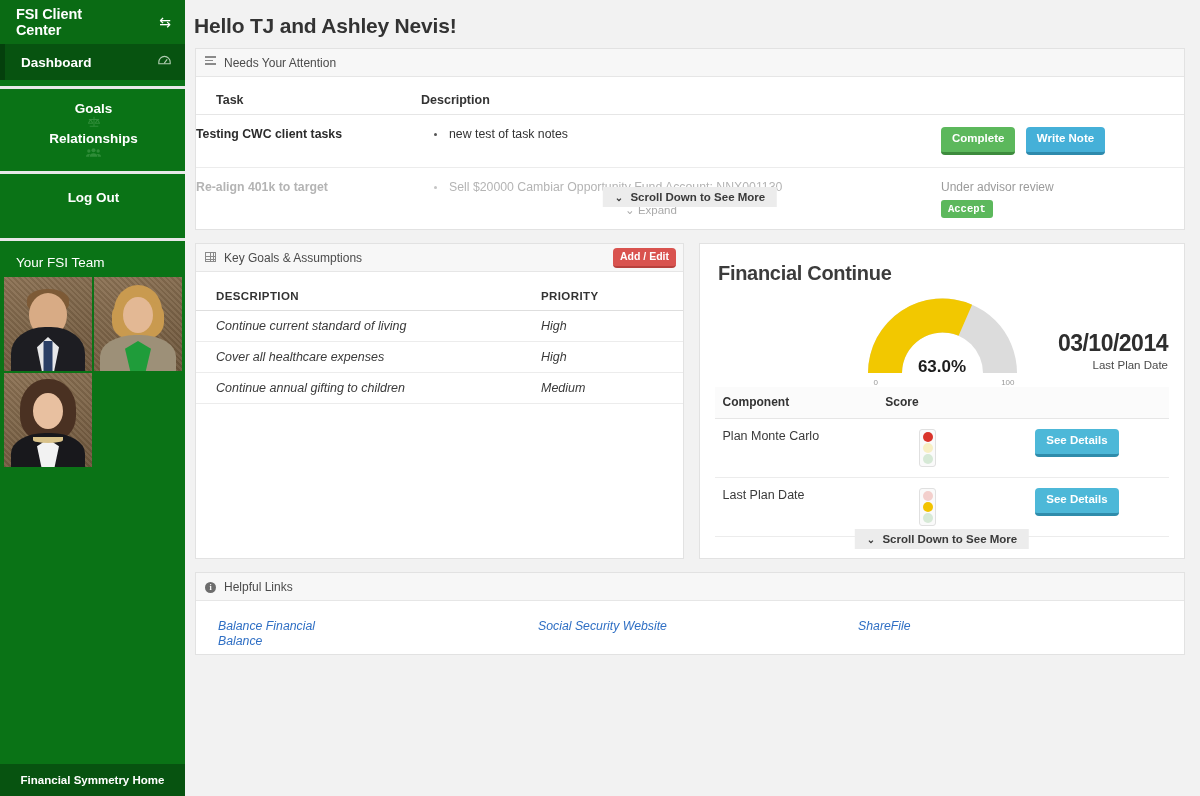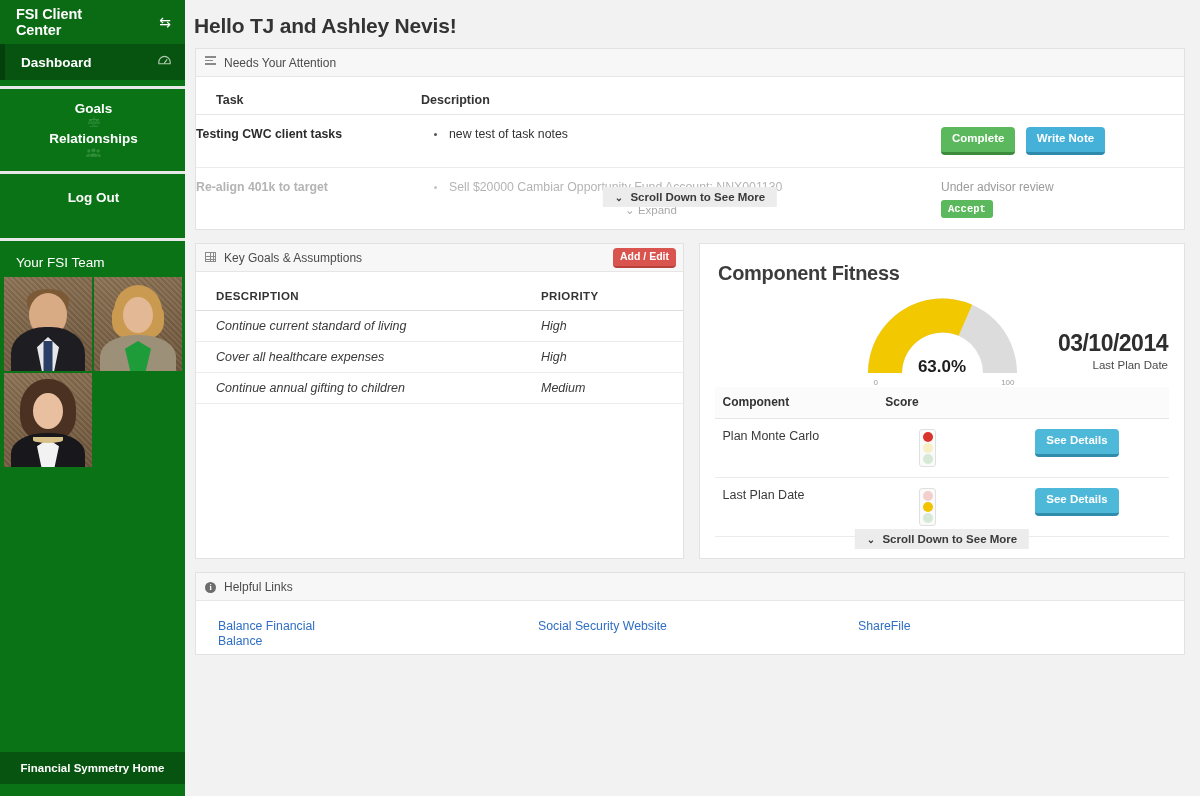--- a/index.html
+++ b/index.html
@@ -87,21 +87,21 @@
   .av2 .face { position:absolute; top:20px; left:50%; transform:translateX(-50%); width:30px; height:36px; background:#e3b894; border-radius:50%; z-index:2; }
   .av2 .body { width: 76px; height: 36px; background: #9d9078; z-index:1; }
   .av2 .green { position:absolute; bottom:0; left:50%; transform:translateX(-50%); width:26px; height:30px; background:#1f9c3a; clip-path: polygon(50% 0, 100% 26%, 80% 100%, 20% 100%, 0 26%); z-index:2; }
   
   .av3 .hair { position:absolute; top:6px; left:50%; transform:translateX(-50%); width:56px; height:62px; background:#4a3122; border-radius:48% 48% 40% 40%; }
   .av3 .face { position:absolute; top:20px; left:50%; transform:translateX(-50%); width:30px; height:36px; background:#e8c0a0; border-radius:50%; z-index:2; }
   .av3 .body { width: 74px; height: 34px; background: #18181c; z-index:3; }
   .av3 .shirt { position:absolute; bottom:0; left:50%; transform:translateX(-50%); width:22px; height:28px; background:#f2f2f2; clip-path: polygon(50% 0, 100% 26%, 80% 100%, 20% 100%, 0 26%); z-index:4; }
   .av3 .neck { position:absolute; bottom:24px; left:50%; transform:translateX(-50%); width:30px; height:6px; background:#d9c28a; border-radius:0 0 50% 50%; z-index:5; }
   .sidebar-footer {
-    position: absolute; bottom: 12px; left: 0;
+    position: absolute; bottom: 0; left: 0;
     width: 185px; height: 32px;
     background: #075310;
     display: flex; align-items: center; justify-content: center;
   }
   .sidebar-footer span { font-size: 11.5px; font-weight: bold; color: #fff; }
 
   
   .main {
     flex: 1 1 auto; height: 796px;
     background: #f2f2f2;
@@ -277,21 +277,21 @@
   .lamp-red-on { background: #d9342b; }
   .lamp-red-off { background: #f3cfcc; }
   .lamp-yel-on { background: #f2c300; }
   .lamp-yel-off { background: #f7efc3; }
   .lamp-grn-off { background: #d6e9d6; }
   .comp-btn-cell { text-align: left; }
 
   
   .links-card { margin-top: 13px; height: 83px; }
   .links-body { display: flex; padding: 18px 0 0 0; }
-  .link-col { width: 320px; padding-left: 22px; }
+  .link-col { width: 320px; padding-left: 22px; font-style: italic; }
   .link-col a { display: block; font-size: 12.3px; color: #2f6fc4; text-decoration: none; line-height: 15px; }
 </style>
 </head>
 <body>
 
 <div class="app">
 
   <div class="sidebar">
     <div class="brand-row">
       <span class="brand-title">FSI Client Center</span>
@@ -459,21 +459,21 @@
           </tr>
           <tr>
             <td class="g1">Continue annual gifting to children</td>
             <td>Medium</td>
           </tr>
         </tbody>
           </table>
       </div>
 
       <div class="ff-card">
-        <div class="ff-title">Component Fitness</div>
+        <div class="ff-title">Financial Continue</div>
 
         <div class="ff-gauge-row">
           <div class="gauge-wrap">
             <div class="gauge">
               <svg width="165" height="84" viewBox="0 0 165 84">
                 <path d="M 8 84 A 74.5 74.5 0 0 1 157 84 L 123 84 A 40.5 40.5 0 0 0 42 84 Z" fill="#dcdcdc"></path>
                 <path id="gauge-fill" d="M 8 83.99999999999999 A 74.5 74.5 0 0 1 112.08751785229116 15.627280386543404 L 98.58448957070861 46.830937659798764 A 40.5 40.5 0 0 0 42 84 Z" fill="#f2c800"></path>
               </svg>
               <div class="gauge-val">63.0%</div>
               <div class="gauge-min">0</div>

